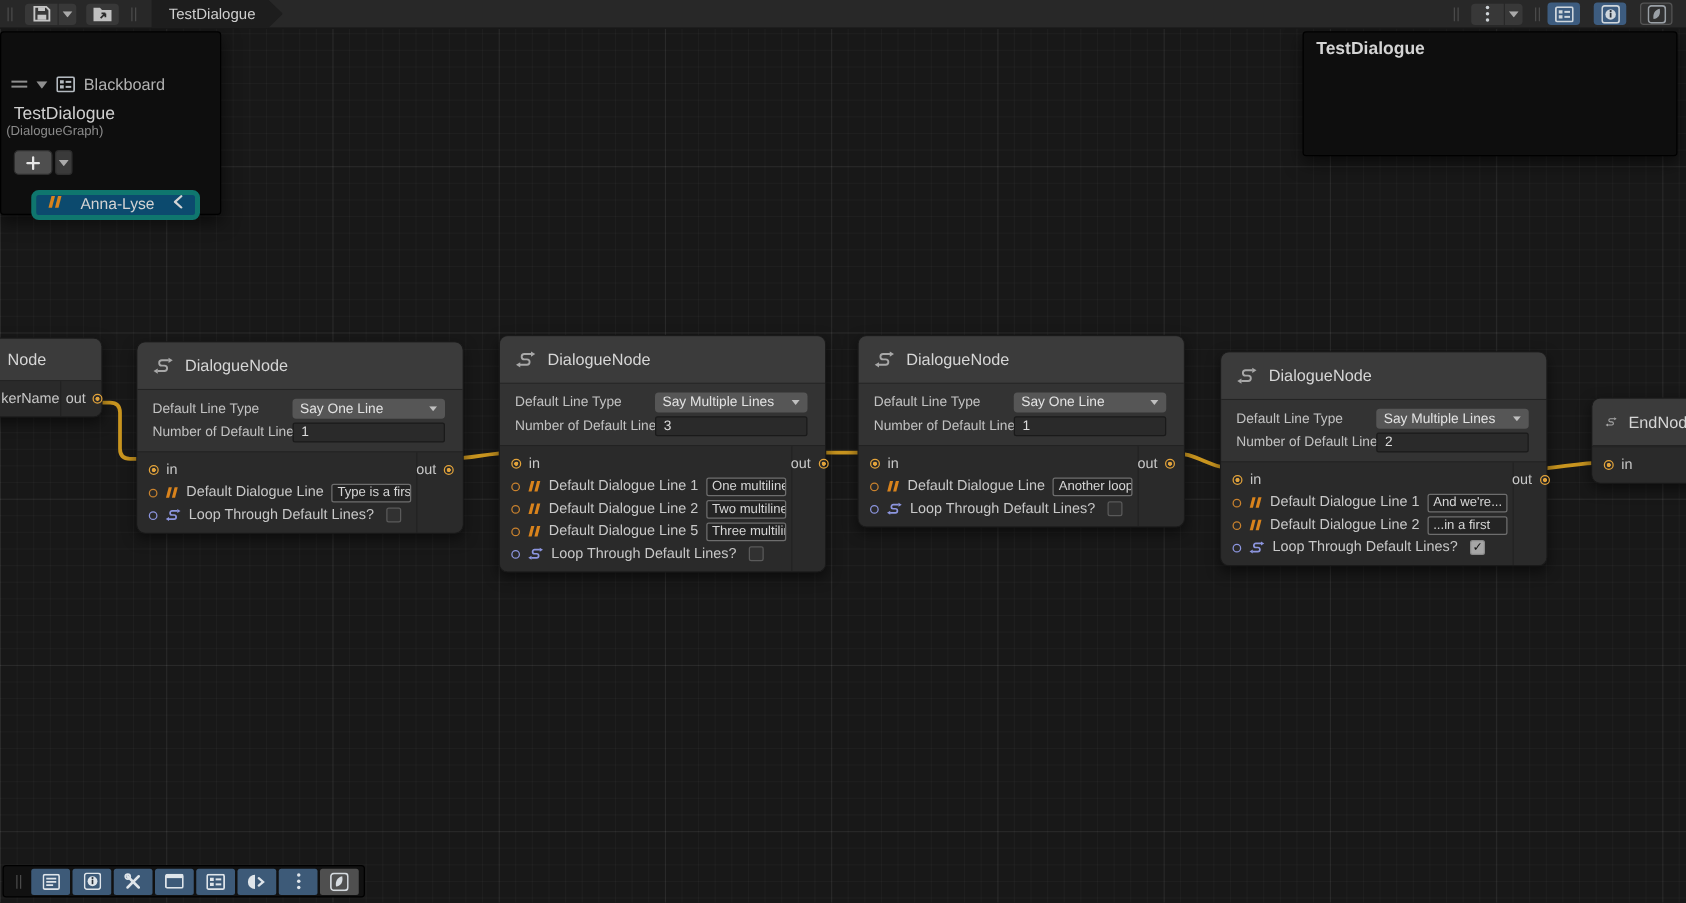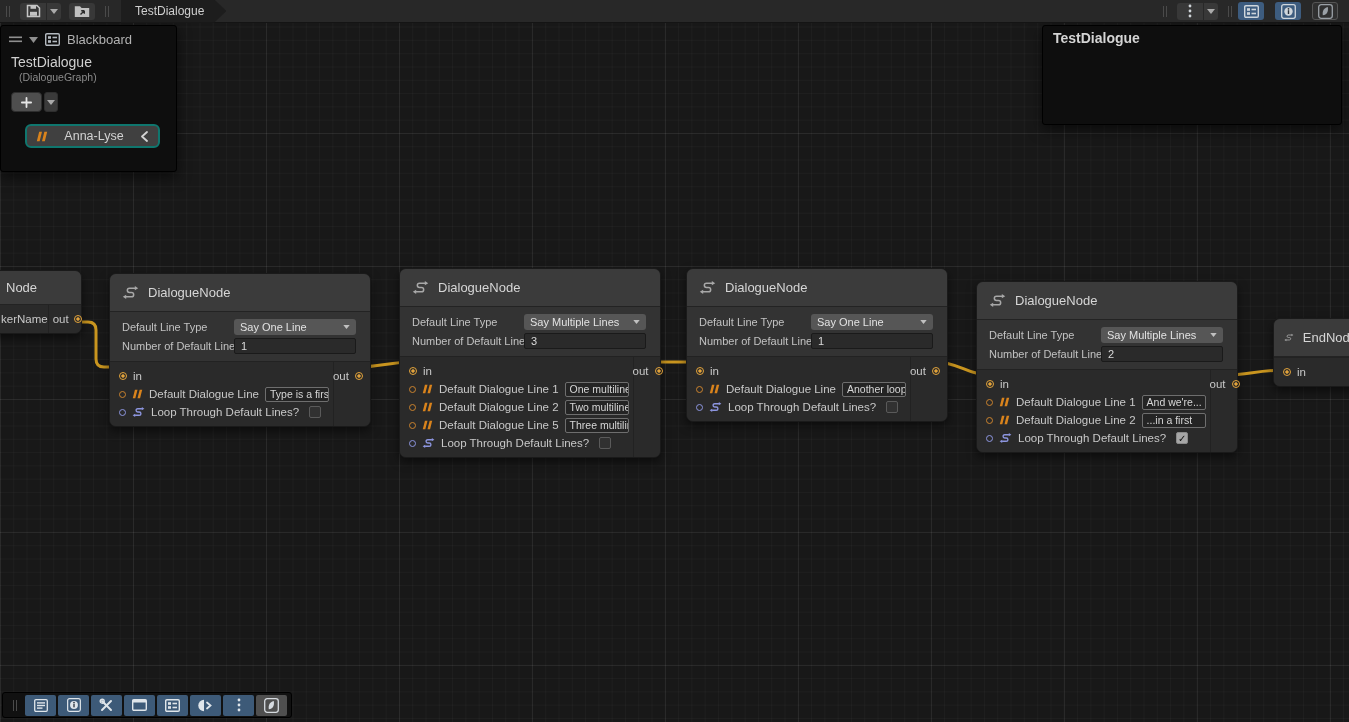--- a/index.html
+++ b/index.html
@@ -24,29 +24,29 @@
   .tb-btn.main { width:26px; border-radius:3px 0 0 3px; }
   .tb-btn.caret { width:14px; border-radius:0 3px 3px 0; margin-left:1px; }
   .tb-btn.solo { width:26px; border-radius:3px; margin:0 4px; }
   .tab { height:23px; background:#1d1d1d; color:#cfcfcf; font-size:12px; display:flex; align-items:center;
     padding:0 22px 0 14px; margin-left:6px; clip-path:polygon(0 0, calc(100% - 12px) 0, 100% 50%, calc(100% - 12px) 100%, 0 100%); cursor:pointer; }
   .spacer { flex:1; }
   .sq-btn { width:26px; height:18px; border-radius:3px; border:0; margin-right:11px; display:flex; align-items:center; justify-content:center; cursor:pointer; background:#3d5c7f; }
   .sq-btn.off { background:#303030; border:1px solid #555; }
   
   .panel { position:absolute; background:#0e0e0e; border:1px solid #000; border-radius:3px; z-index:6; box-shadow:0 5px 14px rgba(0,0,0,.55); }
-  .panel-head { display:flex; align-items:center; gap:7px; padding:6px 8px 4px 8px; }
+  .panel-head { display:flex; align-items:center; gap:7px; padding:6px 8px 4px 8px;margin-top:28px; }
   .panel-title { font-size:13px; color:#b2b2b2; }
   .bb-name { font-size:14px; color:#d0d0d0; padding:3px 10px 0; }
-  .bb-type { font-size:10.5px; color:#8b8b8b; padding:1px 18px 0; }
+  .bb-type { font-size:10.5px; color:#8b8b8b; padding:1px 4px 0; }
   .add-row { display:flex; padding:9px 10px 0; }
   .add-btn { width:31px; height:20px; background:#4e4e4e; border:1px solid #2e2e2e; border-radius:4px; display:flex; align-items:center; justify-content:center; cursor:pointer; }
   .add-caret { width:14px; height:20px; background:#3a3a3a; border:1px solid #2e2e2e; border-radius:3px; margin-left:2px; display:flex; align-items:center; justify-content:center; cursor:pointer; }
-  .bb-pill { margin:12px 0 0 24px; width:135px; height:24px; background:#404040; border:2px solid #0f766e; border-radius:6px;
-    display:flex; align-items:center; padding:0 9px; cursor:pointer; }
+  .bb-pill { margin:12px 0 0 24px; width:135px; height:24px; background:#0c4a6e; border:4px solid #0f766e; border-radius:6px;
+    display:flex; padding:0 9px; cursor:pointer; }
   .bb-pill .nm { flex:1; text-align:center; font-size:12.5px; color:#d2d2d2; }
   .gi-name { font-size:14px; font-weight:bold; color:#d4d4d4; padding:4px 10px 0; }
   
   .node { position:absolute; background:#2a2a2a; border:1px solid #1a1a1a; border-radius:7px; z-index:3; box-shadow:0 4px 10px rgba(0,0,0,.5); }
   .node-title { height:38px; background:#3b3b3b; border-radius:6px 6px 0 0; display:flex; align-items:center; gap:9px; padding:0 12px; border-bottom:1px solid #232323; }
   .node-title-text { font-size:13px; color:#d6d6d6; white-space:nowrap; }
   .node-props { background:#333; padding:5px 14px 5px 12px; }
   .prop-row { height:18px; display:flex; align-items:center; margin:1px 0; }
   .prop-label { width:112px; flex:none; font-size:11px; color:#c2c2c2; white-space:nowrap; }
   .select { flex:1; height:16px; background:#565656; border-radius:3px; display:flex; align-items:center; padding:0 6px; font-size:11px; color:#e2e2e2; cursor:pointer; white-space:nowrap; }

